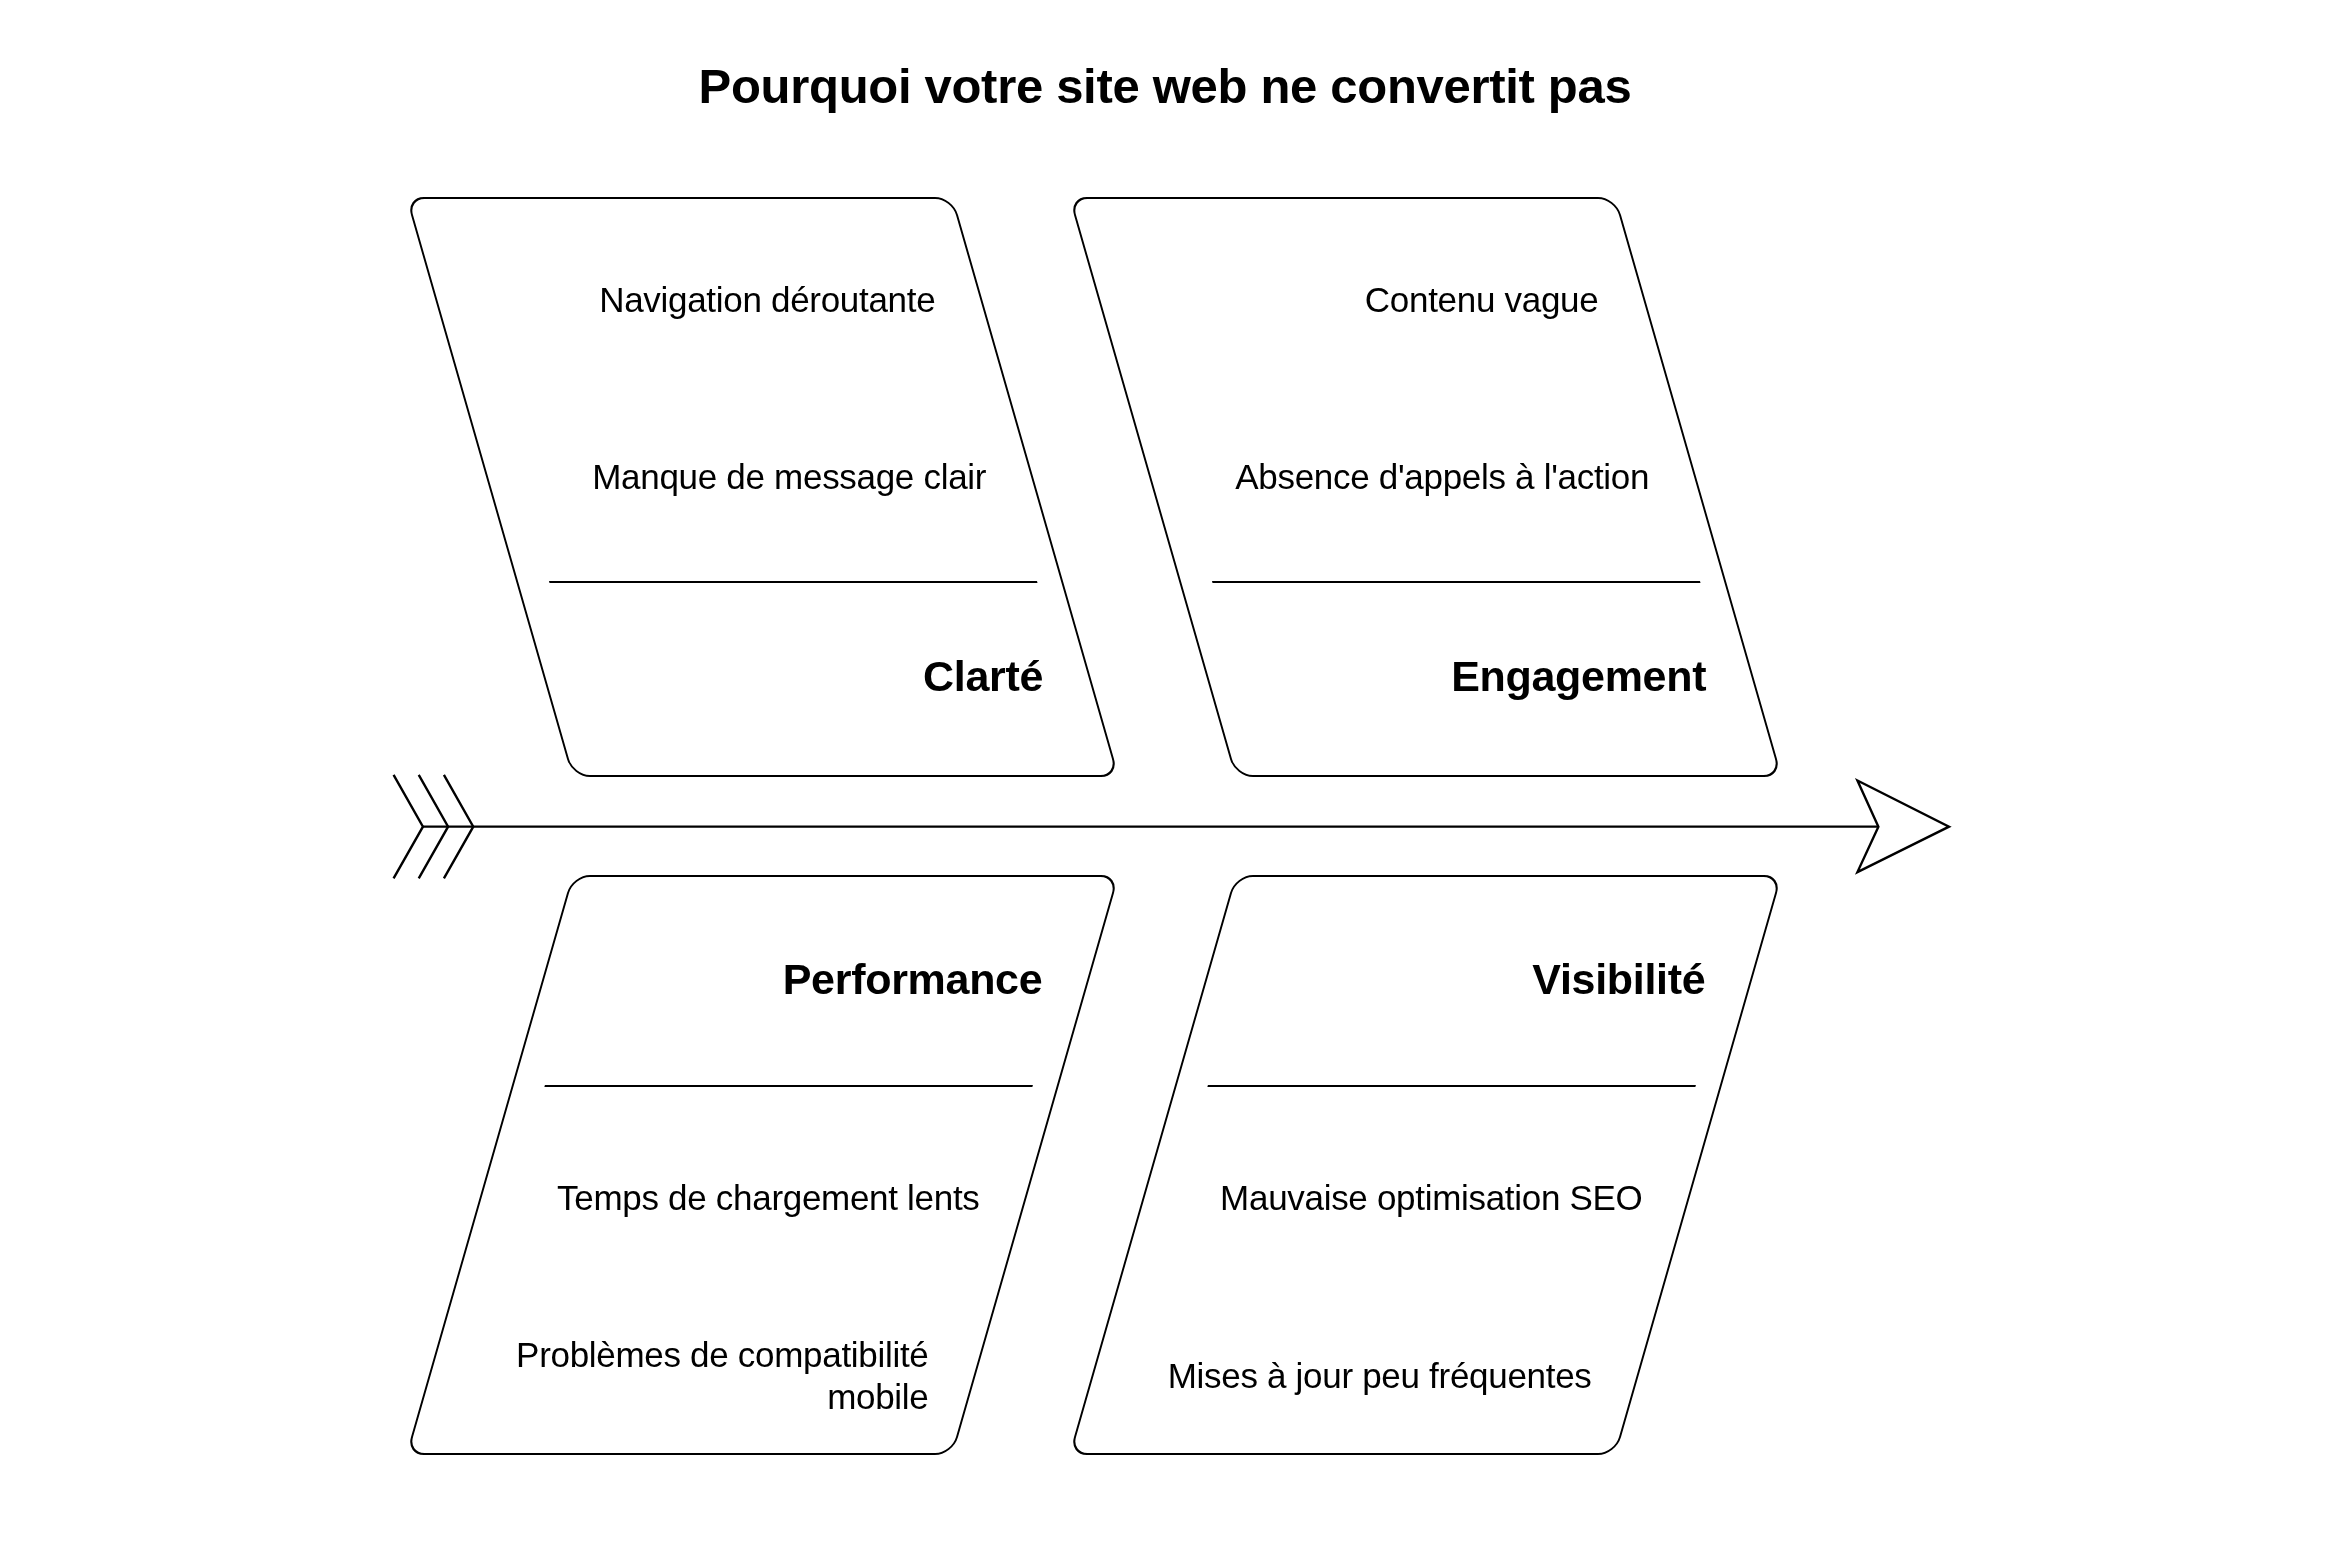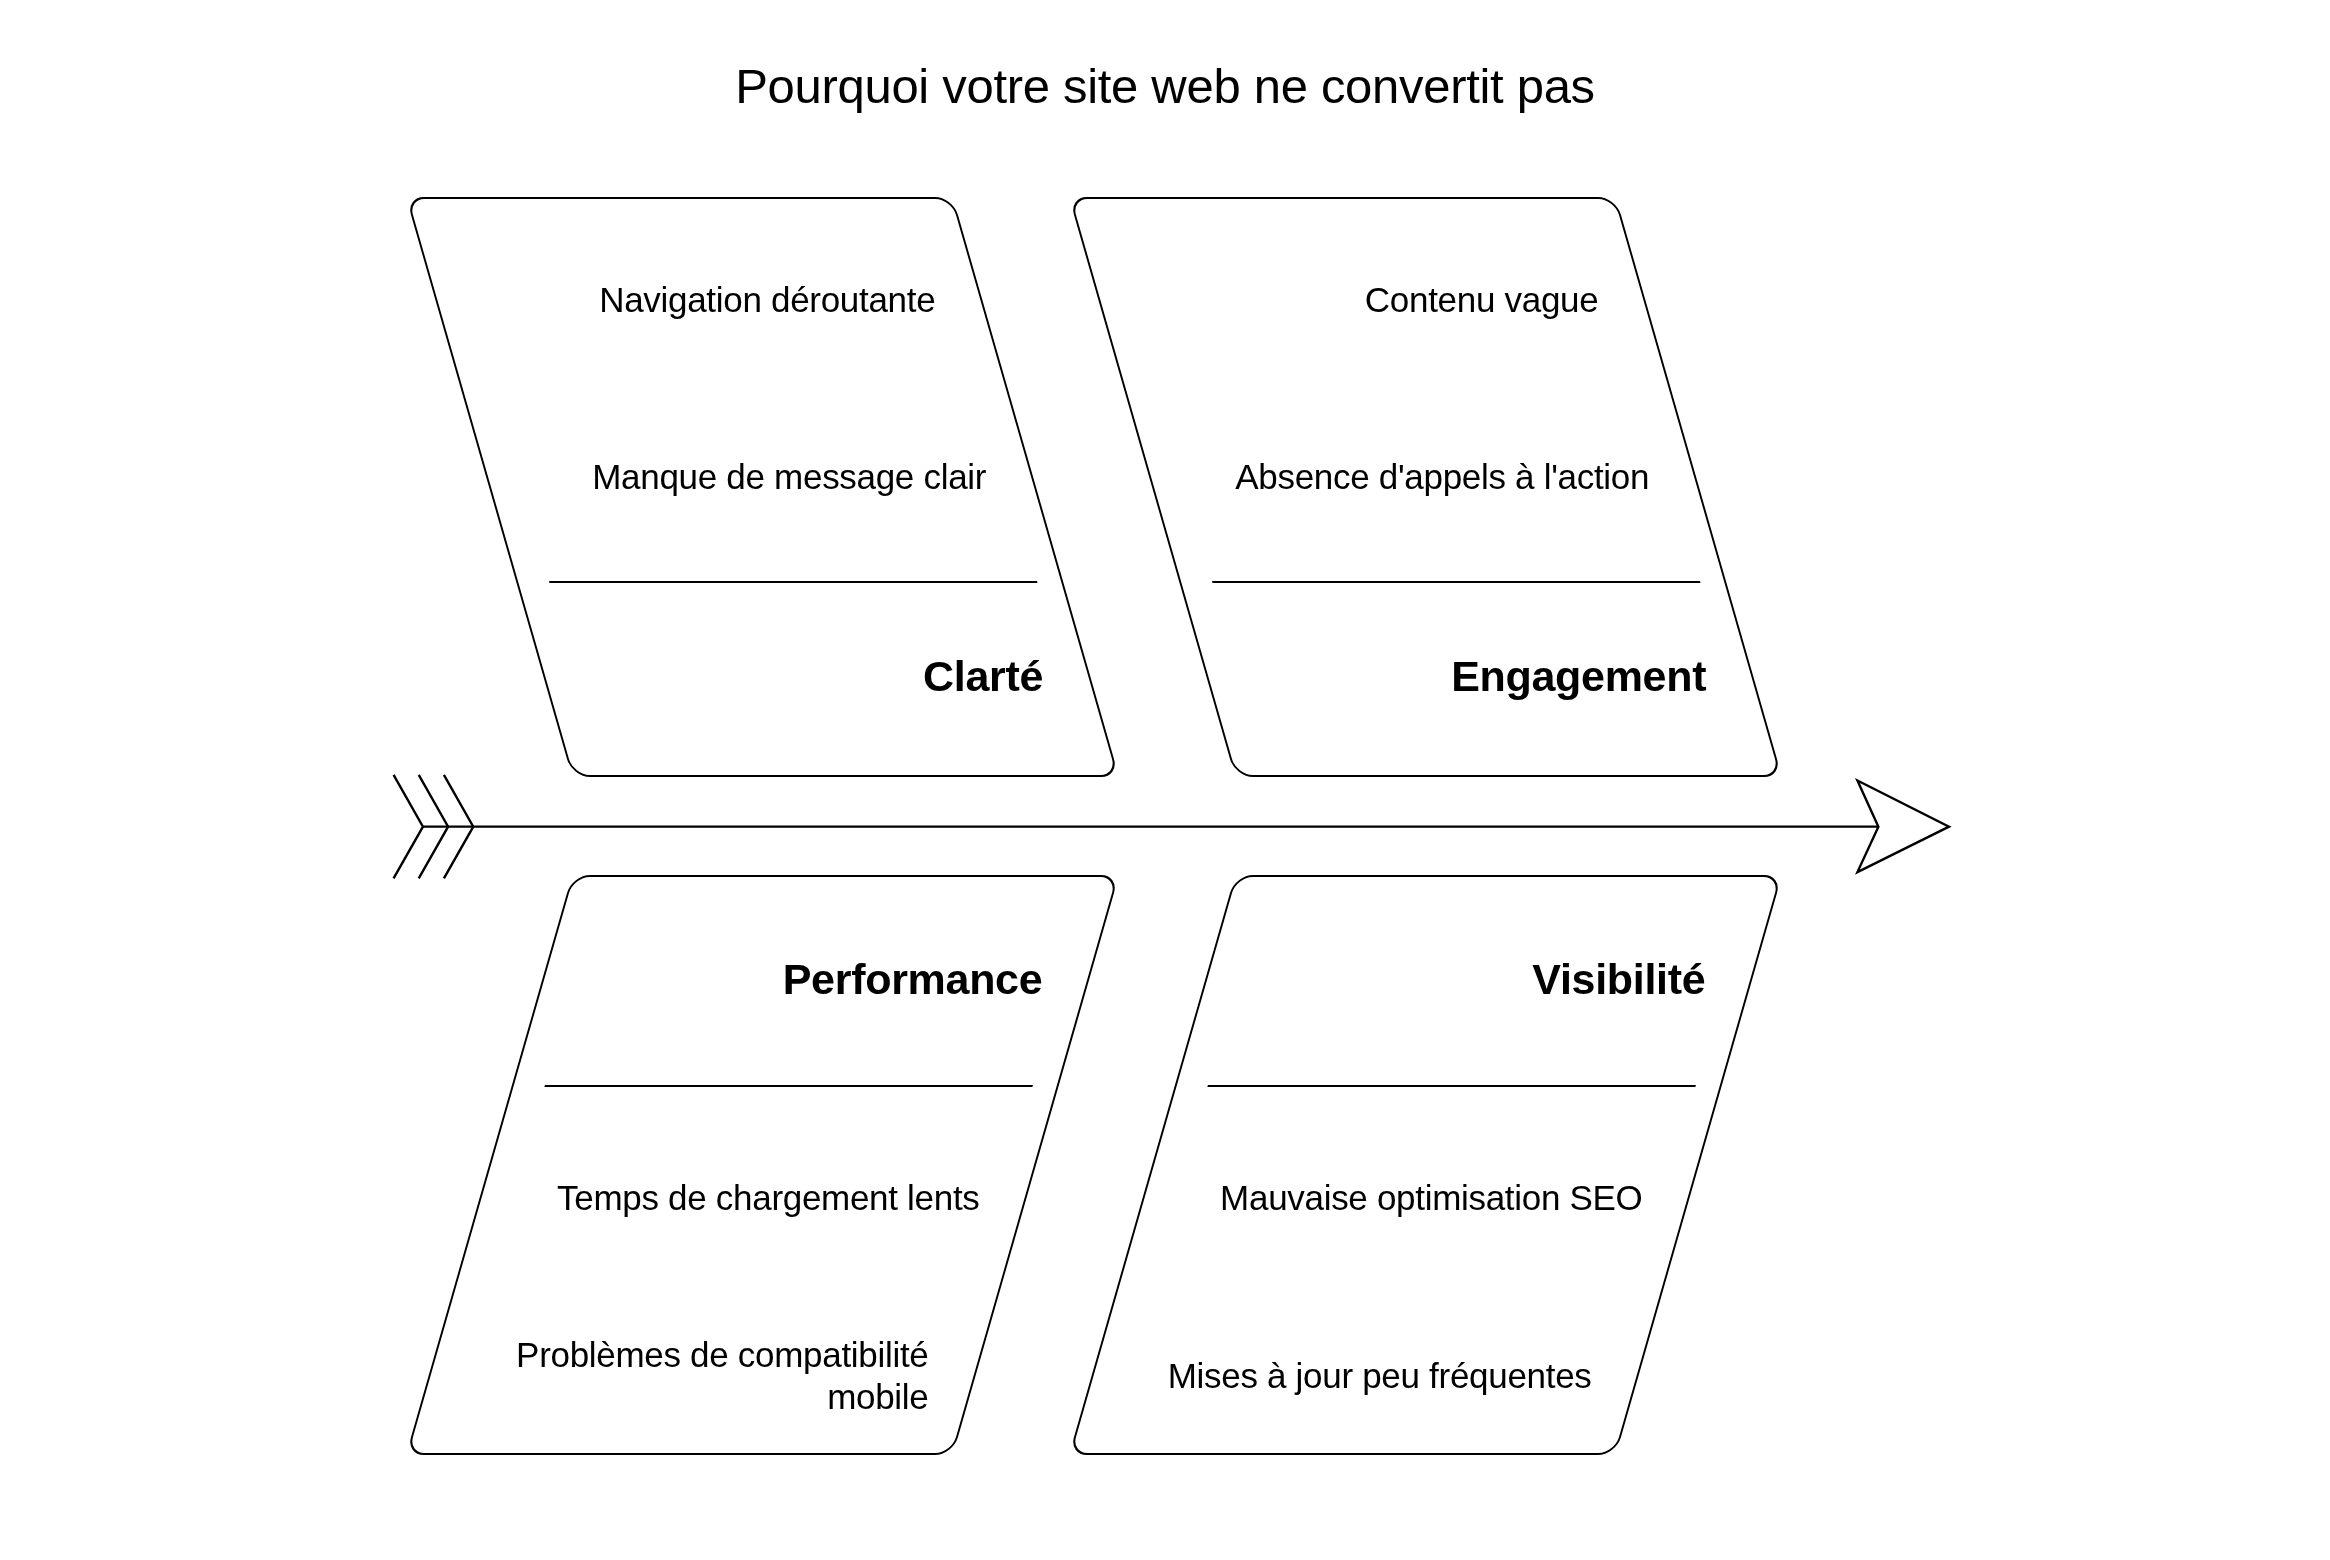--- a/index.html
+++ b/index.html
@@ -9,21 +9,21 @@
     background:#ffffff;
     font-family:"Liberation Sans", sans-serif;
     color:#000;
     overflow:hidden;
   }
   .diagram-title{
     position:absolute;
     top:60px;left:0;width:100%;
     text-align:center;
     font-size:49px;line-height:52px;
-    font-weight:normal;
+    font-weight:bold;
     letter-spacing:-0.3px;
     color:#000;
   }
   .fbox{
     position:absolute;
     width:547px;height:580px;
     border:2.1px solid #000;
     border-radius:18px;
     background:#ffffff;
     box-sizing:border-box;

